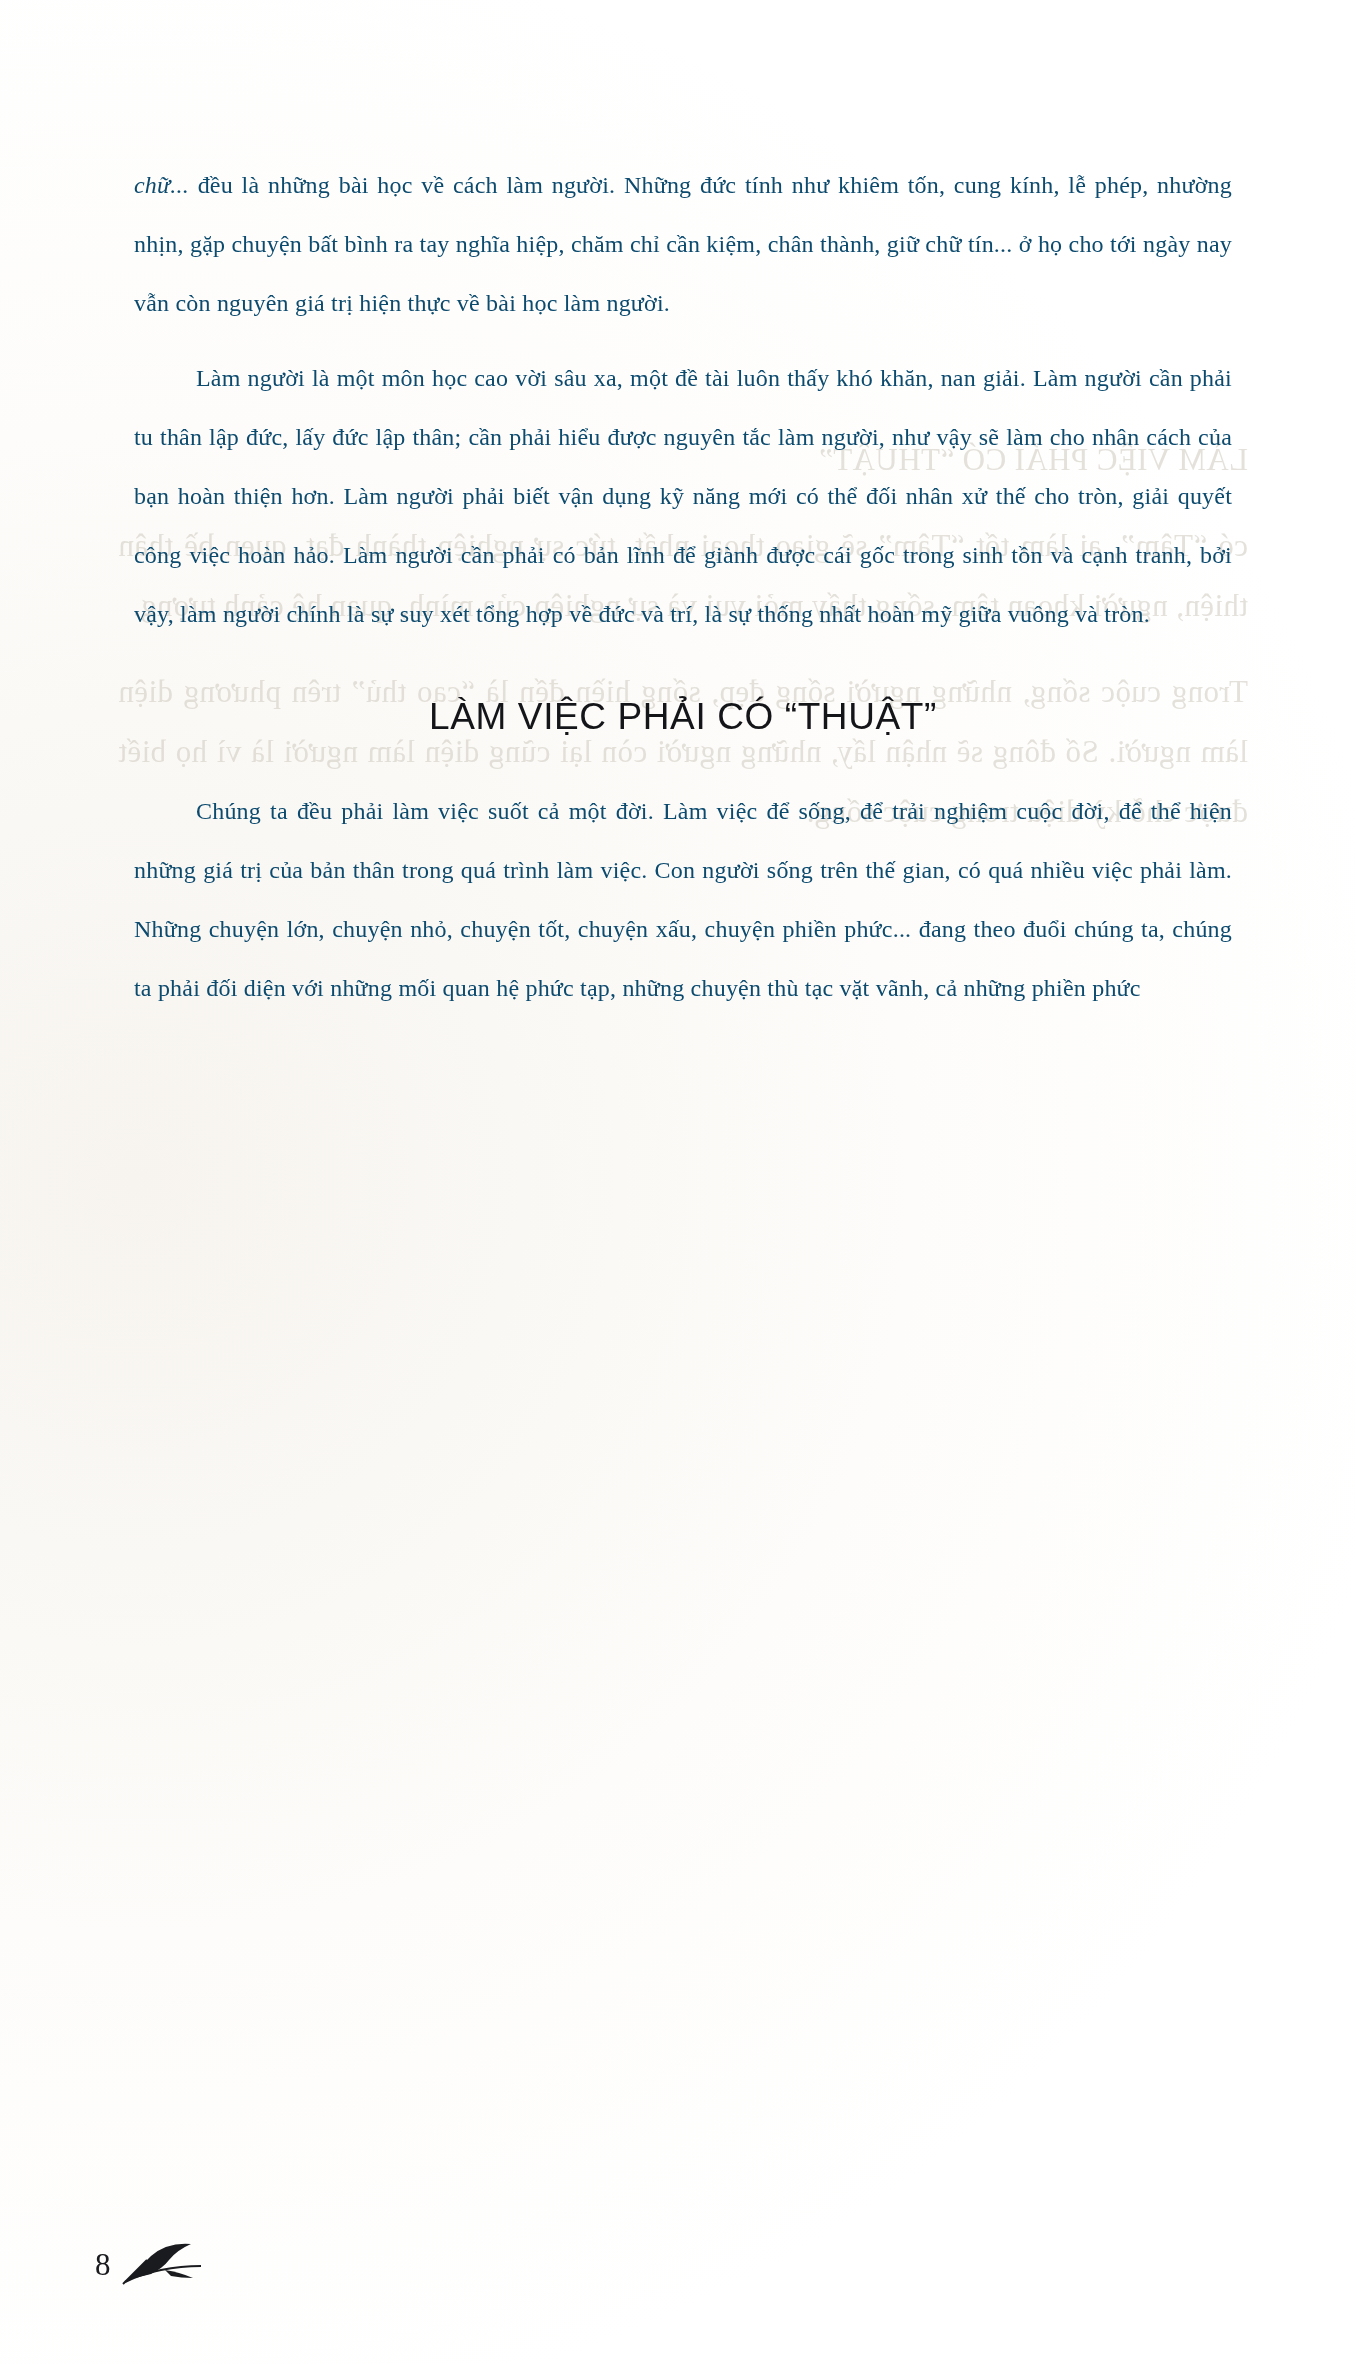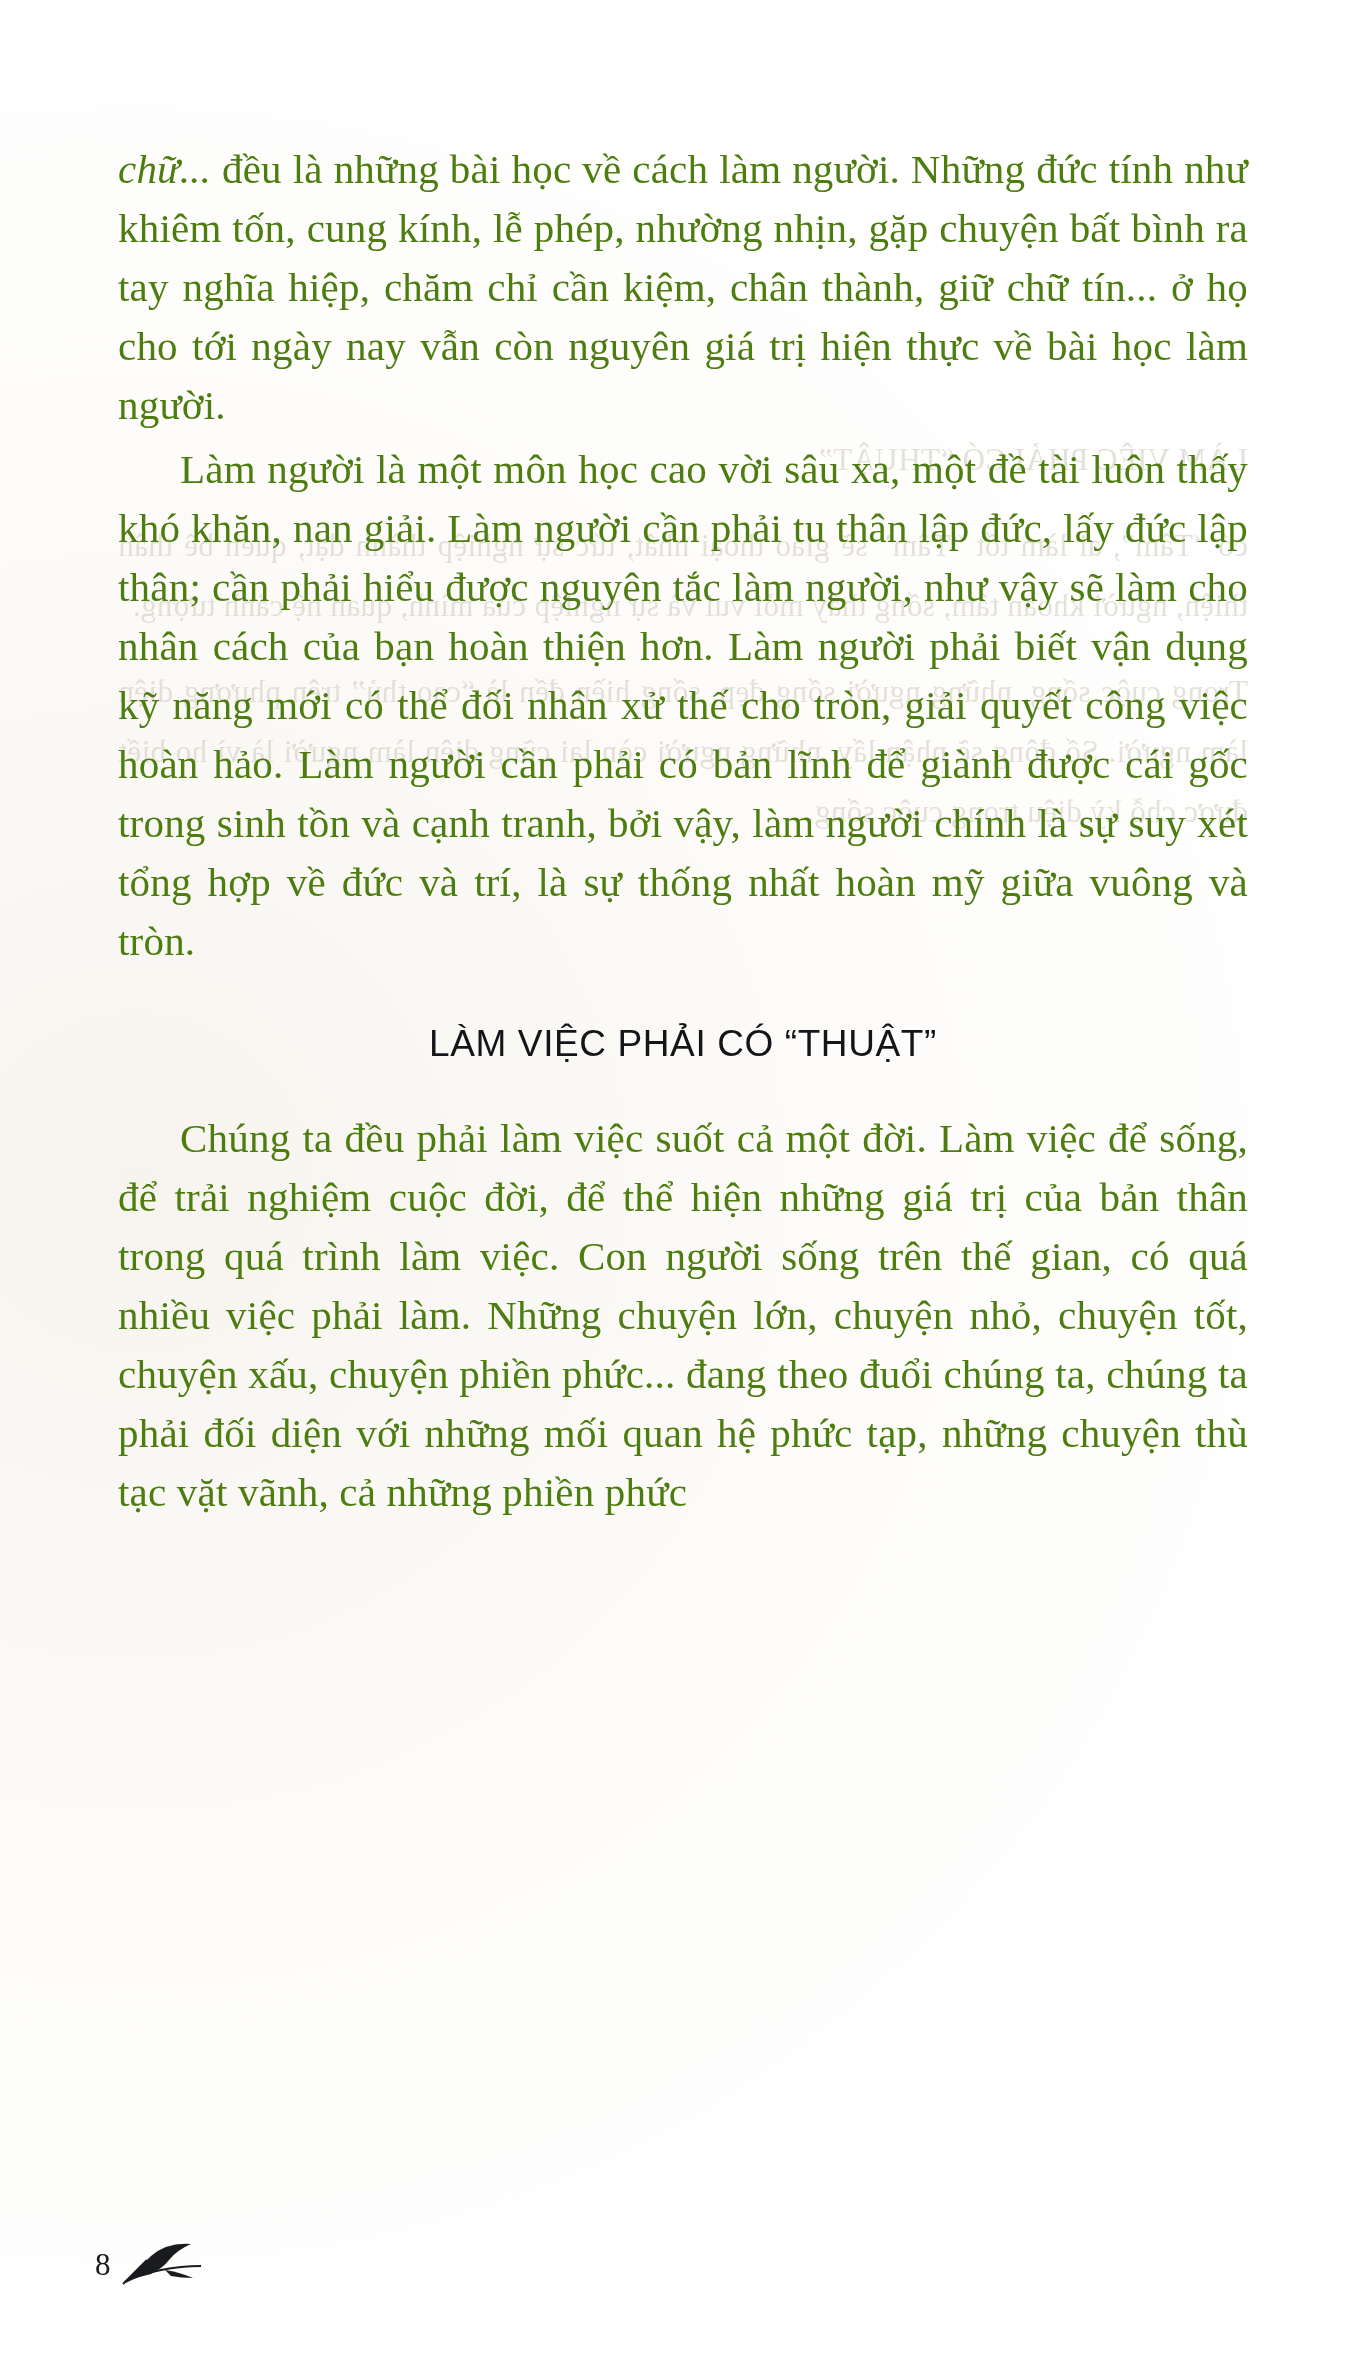--- a/index.html
+++ b/index.html
@@ -42,23 +42,23 @@
   .bleed p { margin: 0 0 26px 0; }
 
   .content {
     position: absolute;
     left: 118px;
     top: 140px;
     width: 1130px;
   }
 
   p.body-par {
-    margin: 0;
-    color: #4d7c0f;
-    font-size: 41px;
+    margin: 16px;
+    color: #0c4a6e;
+    font-size: 24px;
     line-height: 59px;
     text-align: justify;
     text-justify: inter-word;
     letter-spacing: .2px;
   }
   p.body-par + p.body-par { margin-top: 5px; }
   p.indent { text-indent: 62px; font-family: Liberation Serif, serif; }
 
   .italic-lead { font-style: italic; }
 

